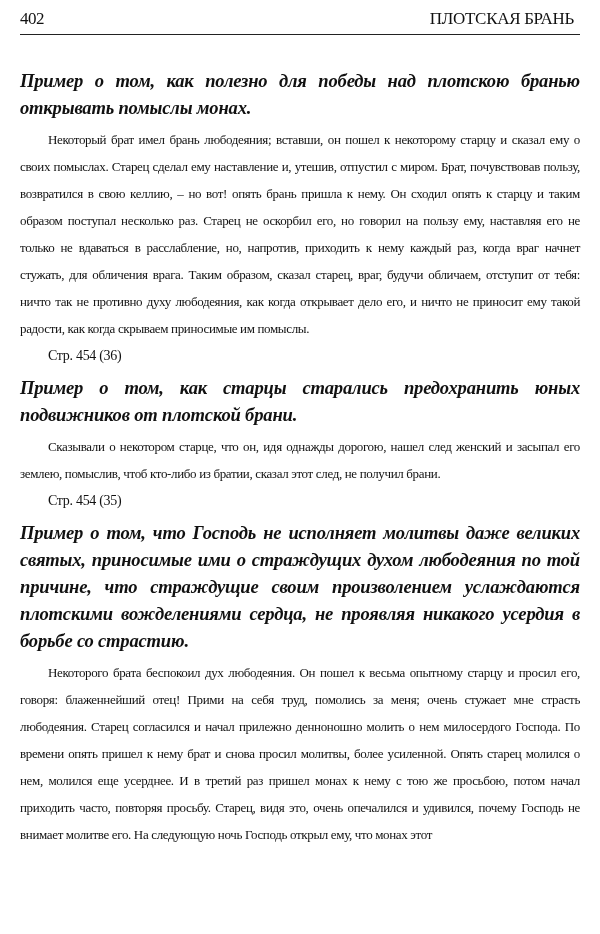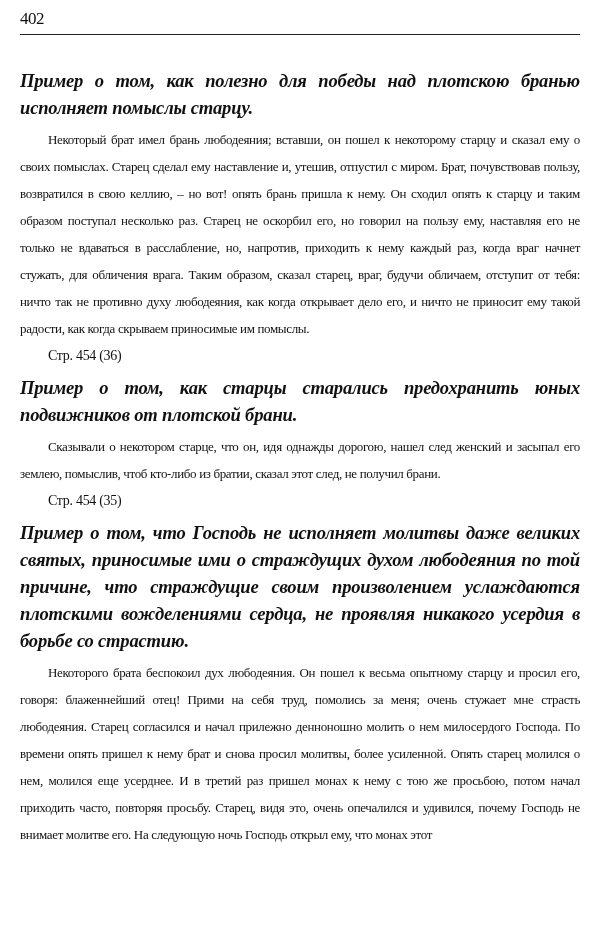--- a/index.html
+++ b/index.html
@@ -34,25 +34,26 @@
       letter-spacing: -0.3px;
     }
     .section { margin: 0; }
   </style>
 </head>
 <body>
 
 <div class="page">
   <div class="running-head">
     <span class="num">402</span>
+    <span class="title">ПЛОТСКАЯ БРАНЬ</span>
   </div>
 
   <div class="content">
     <div class="section">
-      <p class="heading">Пример о том, как полезно для победы над плотскою бранью исполняет помыслы старцу.</p>
+      <p class="heading">Пример о том, как полезно для победы над плотскою бранью открывать помыслы монах.</p>
       <p class="para">Некоторый брат имел брань любодеяния; вставши, он пошел к некоторому старцу и сказал ему о своих помыслах. Старец сделал ему наставление и, утешив, отпустил с миром. Брат, почувствовав пользу, возвратился в свою келлию, – но вот! опять брань пришла к нему. Он сходил опять к старцу и таким образом поступал несколько раз. Старец не оскорбил его, но говорил на пользу ему, наставляя его не только не вдаваться в расслабление, но, напротив, приходить к нему каждый раз, когда враг начнет стужать, для обличения врага. Таким образом, сказал старец, враг, будучи обличаем, отступит от тебя: ничто так не противно духу любодеяния, как когда открывает дело его, и ничто не приносит ему такой радости, как когда скрываем приносимые им помыслы.</p>
       <p class="ref">Стр. 454 (36)</p>
     </div>
 
     <div class="section">
       <p class="heading">Пример о том, как старцы старались предохранить юных подвижников от плотской брани.</p>
       <p class="para">Сказывали о некотором старце, что он, идя однажды дорогою, нашел след женский и засыпал его землею, помыслив, чтоб кто-либо из братии, сказал этот след, не получил брани.</p>
       <p class="ref">Стр. 454 (35)</p>
     </div>
 

